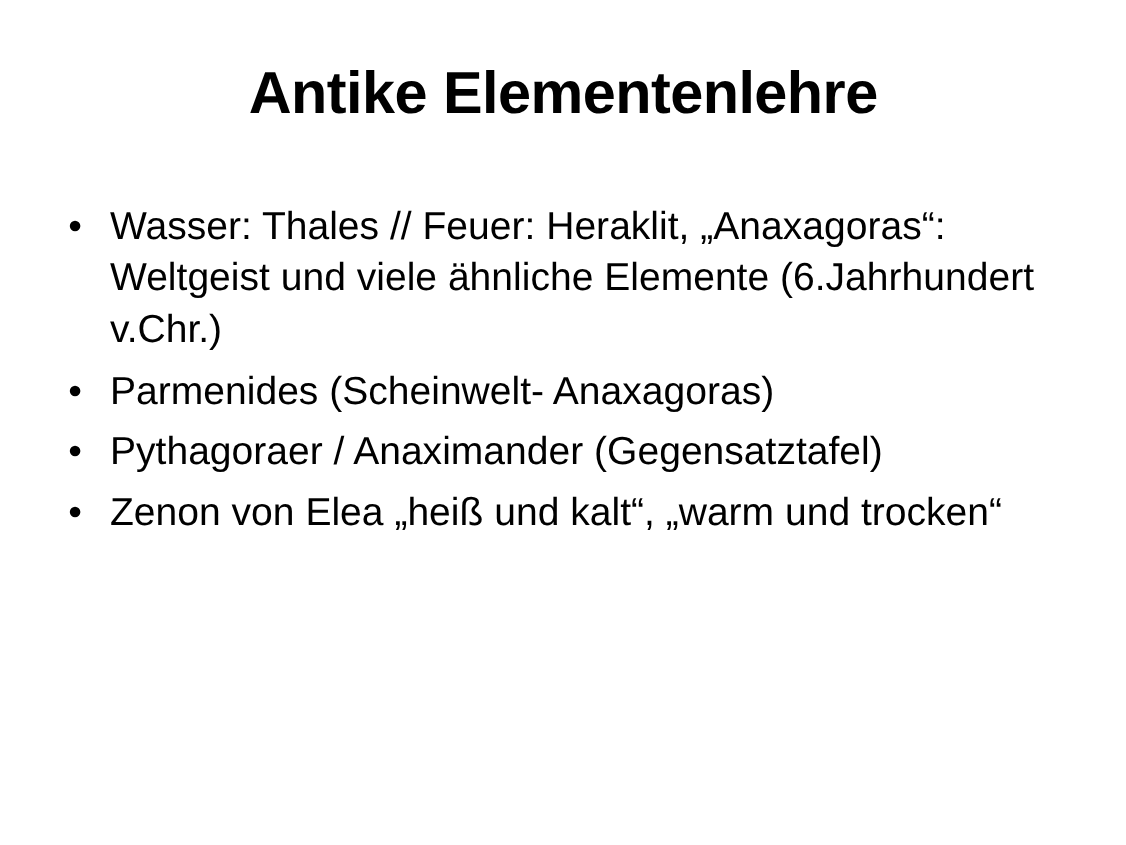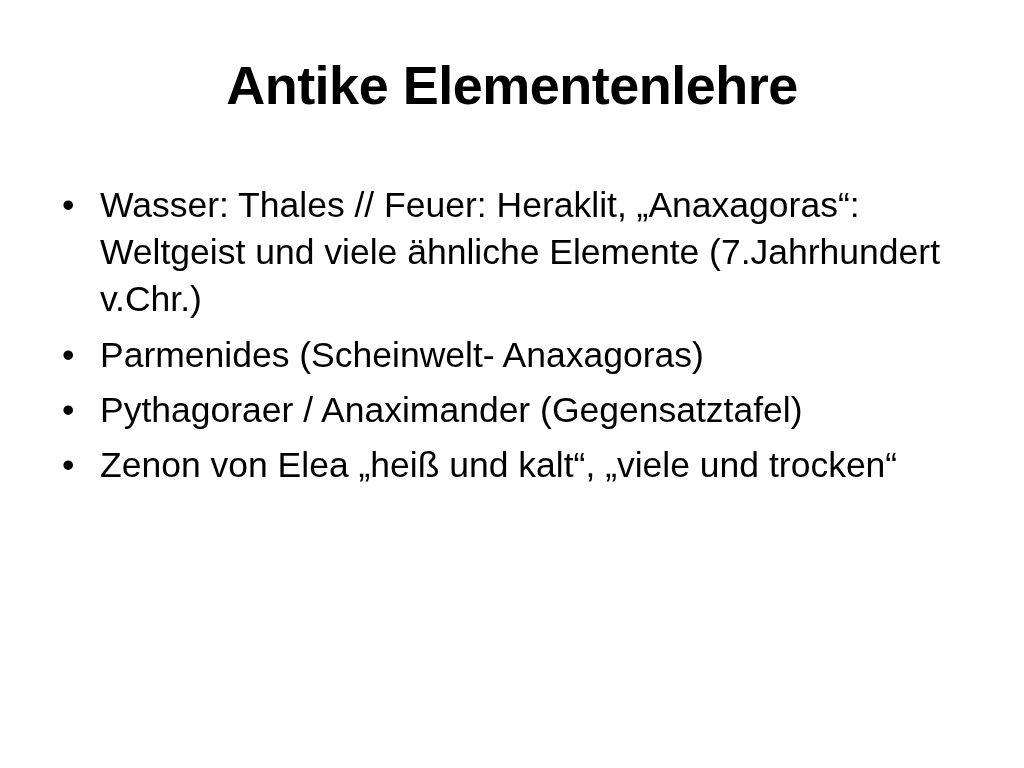--- a/index.html
+++ b/index.html
@@ -62,29 +62,29 @@
 </head>
 <body>
 
 <div class="slide">
 
   <div class="slide-title">Antike Elementenlehre</div>
 
   <ul class="bullet-list">
     <li class="bullet-item">
       <span class="dot">•</span>
-      <span class="bullet-text">Wasser: Thales // Feuer: Heraklit, „Anaxagoras“: Weltgeist und viele ähnliche Elemente (7.Jahrhundert v.Chr.)</span>
+      <span class="bullet-text">Wasser: Thales // Feuer: Heraklit, „Anaxagoras“: Weltgeist und viele ähnliche Elemente (6.Jahrhundert v.Chr.)</span>
     </li>
     <li class="bullet-item">
       <span class="dot">•</span>
       <span class="bullet-text">Parmenides (Scheinwelt- Anaxagoras)</span>
     </li>
     <li class="bullet-item">
       <span class="dot">•</span>
       <span class="bullet-text">Pythagoraer / Anaximander (Gegensatztafel)</span>
     </li>
     <li class="bullet-item">
       <span class="dot">•</span>
-      <span class="bullet-text">Zenon von Elea „heiß und kalt“, „viele und trocken“</span>
+      <span class="bullet-text">Zenon von Elea „heiß und kalt“, „warm und trocken“</span>
     </li>
   </ul>
 
 </div>
 
 </body></html>

